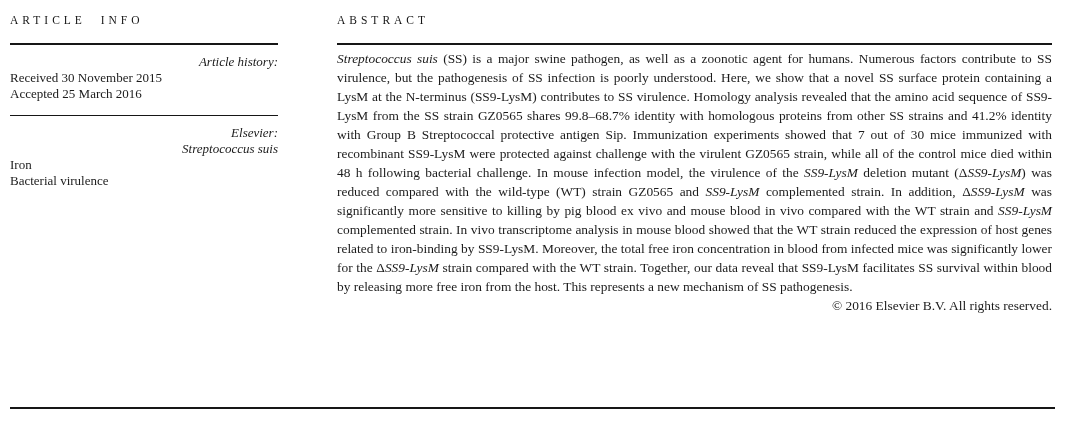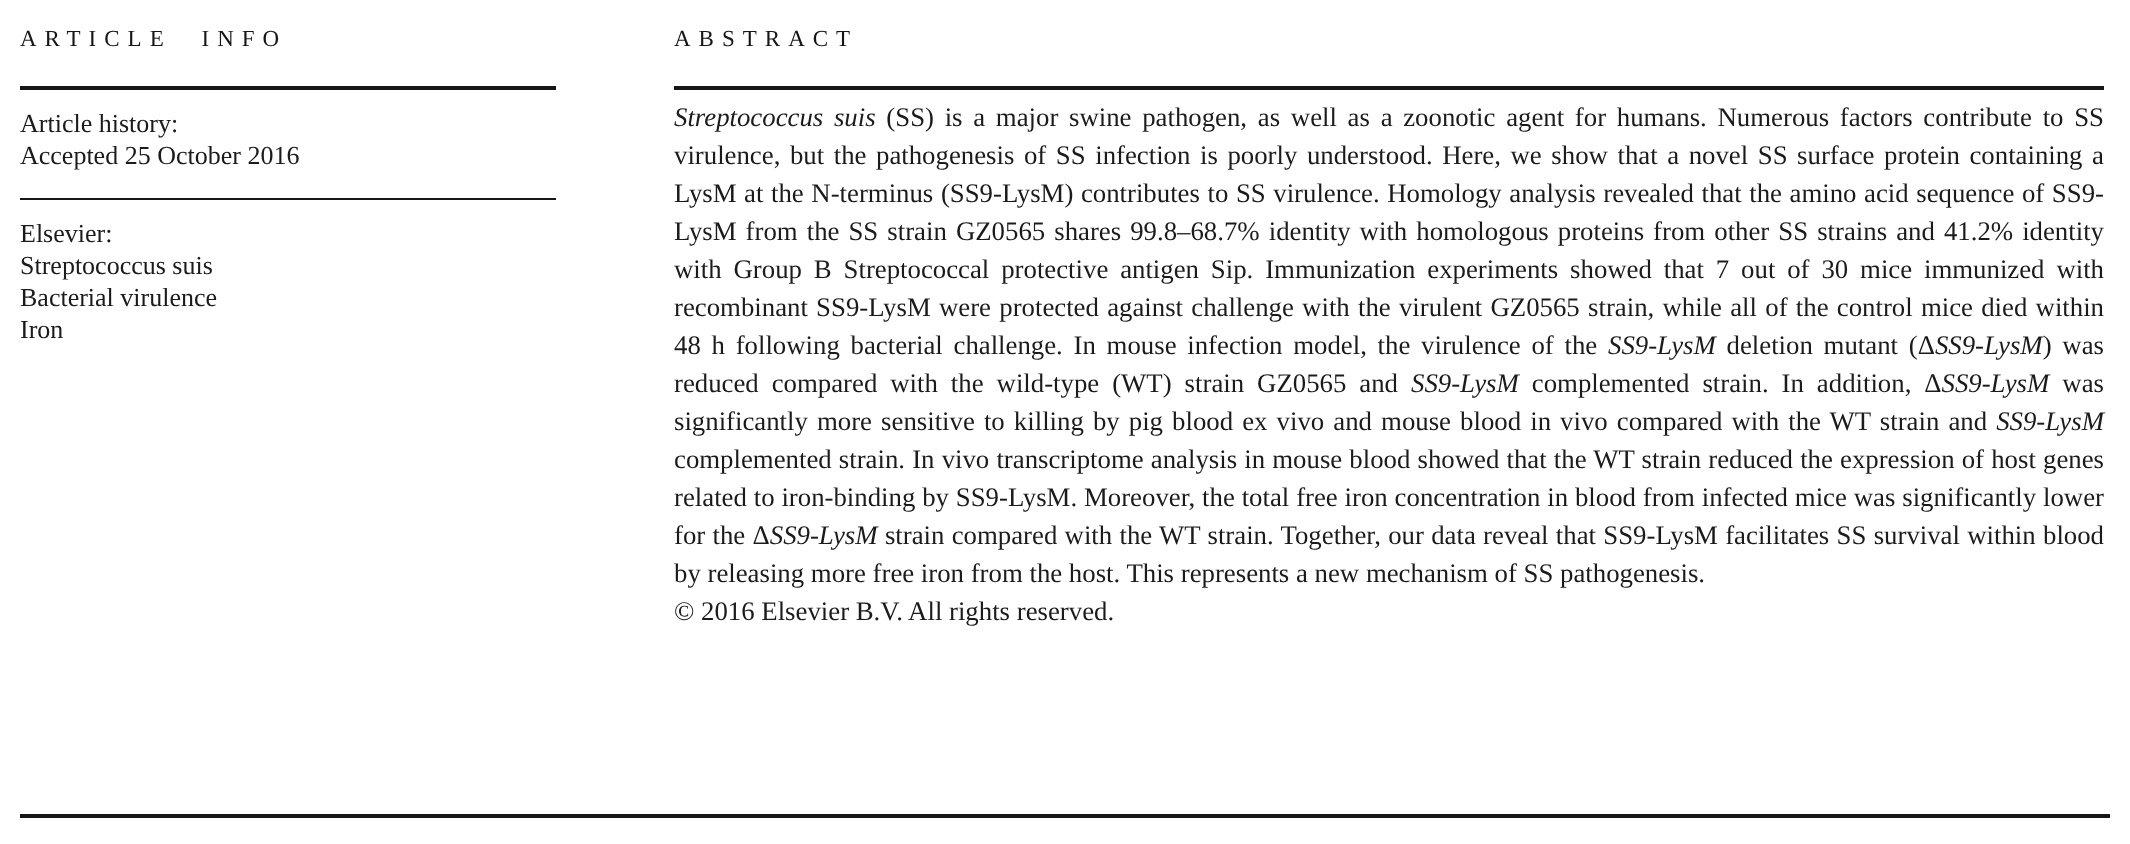--- a/index.html
+++ b/index.html
@@ -53,31 +53,33 @@
     background: #161616;
     margin-top: 16px;
   }
   .history-block, .keywords-block {
     margin-top: 9px;
   }
   .rule.mid {
     margin-top: 13px;
   }
   .italic {
+    font-style: italic;
+    text-align: right;
   }
   .abstract-body {
     margin: 4px 0 0 0;
     text-align: justify;
     text-justify: inter-word;
   }
   .abstract-body .seg-italic {
     font-style: italic;
   }
   .copyright {
-    text-align: left;
+    text-align: right;
     margin-top: 0;
   }
   .bottom-rule {
     position: absolute;
     left: 10px;
     right: 10px;
     bottom: 13px;
     height: 2px;
     background: #161616;
   }
@@ -90,31 +92,32 @@
 
 <div class="page">
   <div class="columns">
 
     <aside class="left-col">
       <h2 class="section-heading">ARTICLE INFO</h2>
       <div class="rule"></div>
 
       <div class="history-block">
         <div class="italic hist-line">Article history:</div>
-        <div class="hist-line">Accepted 25 October 2016</div>
+        <div class="hist-line">Received 30 November 2015</div>
+        <div class="hist-line">Accepted 25 March 2016</div>
       </div>
 
       <div class="rule mid"></div>
 
       <div class="keywords-block">
         <div class="italic kw-line">Elsevier:</div>
         <div id="keywords-list">
             <div class="kw-line italic">Streptococcus suis</div>
+            <div class="kw-line">Iron</div>
             <div class="kw-line">Bacterial virulence</div>
-            <div class="kw-line">Iron</div>
           </div>
       </div>
     </aside>
 
     <section class="right-col">
       <h2 class="section-heading">ABSTRACT</h2>
       <div class="rule"></div>
 
       <p class="abstract-body" id="abstract-text"><span class="seg-italic">Streptococcus suis</span><span> (SS) is a major swine pathogen, as well as a zoonotic agent for humans. Numerous factors contribute to SS virulence, but the pathogenesis of SS infection is poorly understood. Here, we show that a novel SS surface protein containing a LysM at the N-terminus (SS9-LysM) contributes to SS virulence. Homology analysis revealed that the amino acid sequence of SS9-LysM from the SS strain GZ0565 shares 99.8–68.7% identity with homologous proteins from other SS strains and 41.2% identity with Group B Streptococcal protective antigen Sip. Immunization experiments showed that 7 out of 30 mice immunized with recombinant SS9-LysM were protected against challenge with the virulent GZ0565 strain, while all of the control mice died within 48 h following bacterial challenge. In mouse infection model, the virulence of the </span><span class="seg-italic">SS9-LysM</span><span> deletion mutant (Δ</span><span class="seg-italic">SS9-LysM</span><span>) was reduced compared with the wild-type (WT) strain GZ0565 and </span><span class="seg-italic">SS9-LysM</span><span> complemented strain. In addition, Δ</span><span class="seg-italic">SS9-LysM</span><span> was significantly more sensitive to killing by pig blood ex vivo and mouse blood in vivo compared with the WT strain and </span><span class="seg-italic">SS9-LysM</span><span> complemented strain. In vivo transcriptome analysis in mouse blood showed that the WT strain reduced the expression of host genes related to iron-binding by SS9-LysM. Moreover, the total free iron concentration in blood from infected mice was significantly lower for the Δ</span><span class="seg-italic">SS9-LysM</span><span> strain compared with the WT strain. Together, our data reveal that SS9-LysM facilitates SS survival within blood by releasing more free iron from the host. This represents a new mechanism of SS pathogenesis.</span></p>
 

